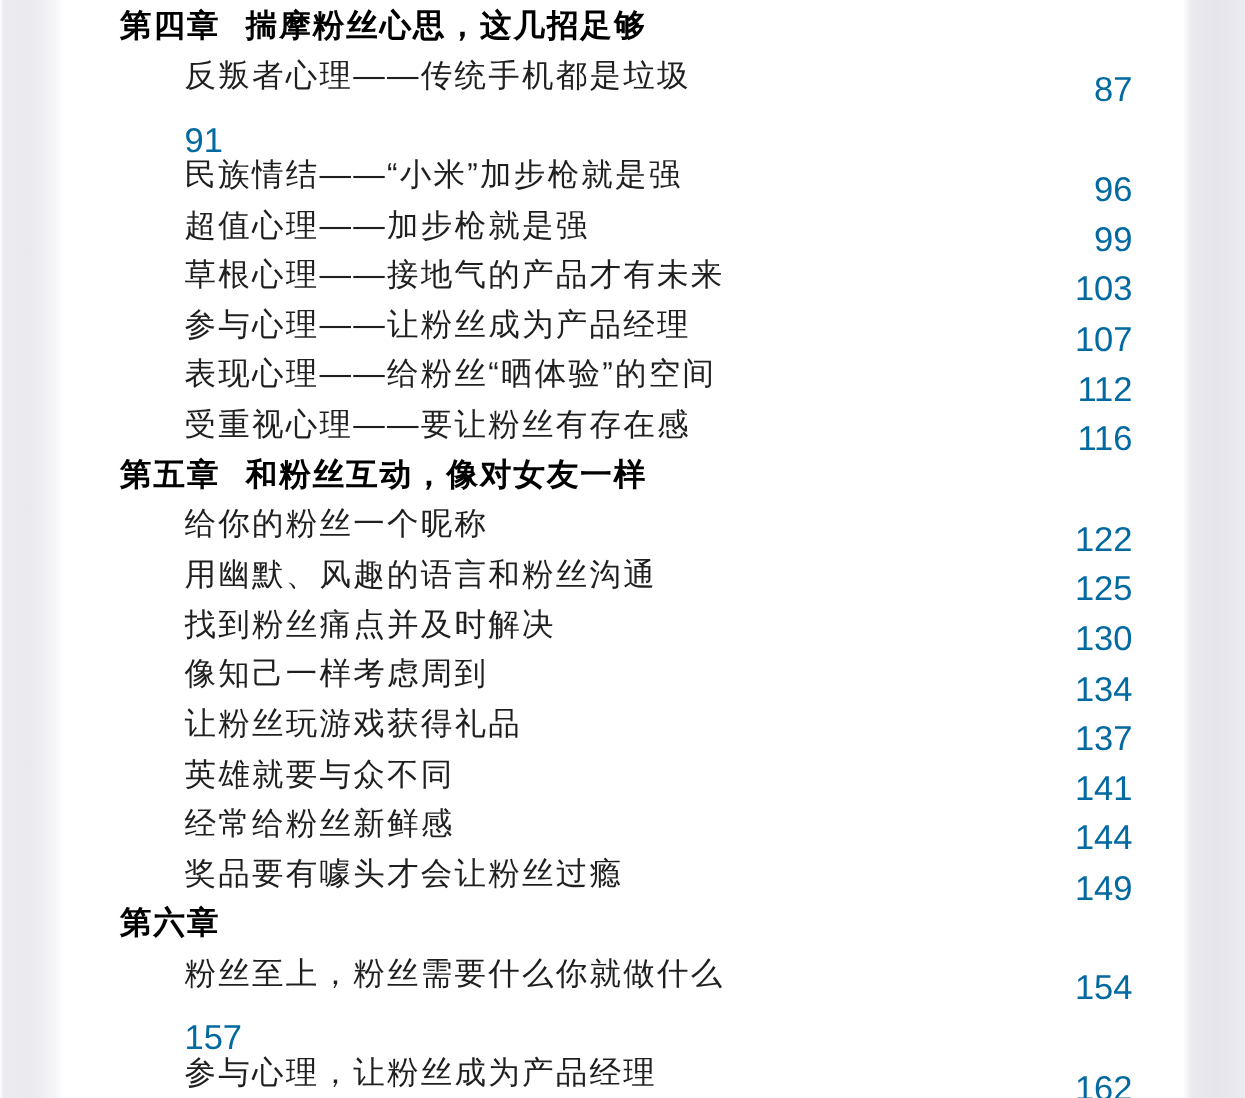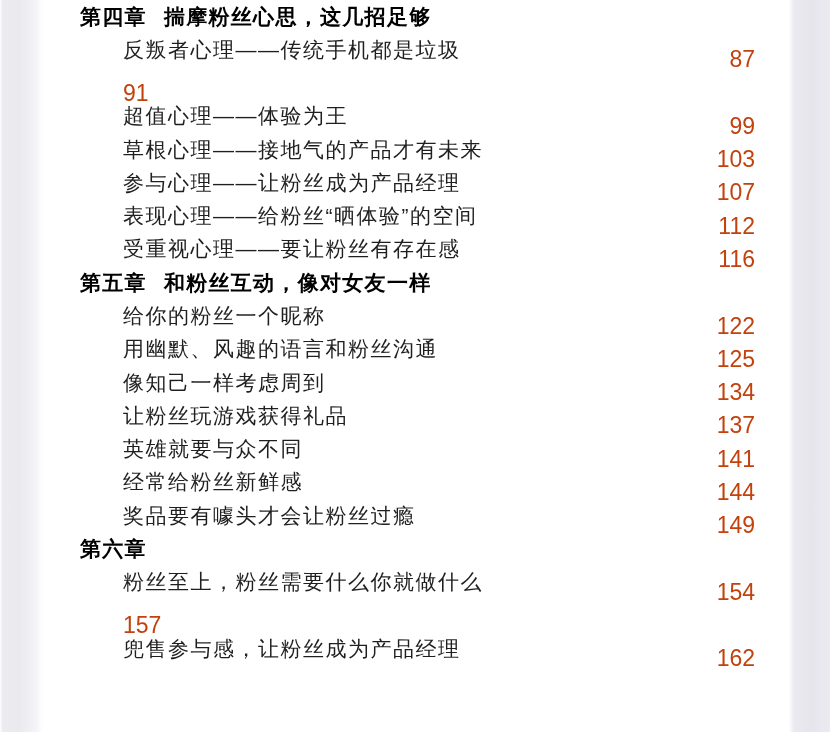--- a/index.html
+++ b/index.html
@@ -54,21 +54,21 @@
     letter-spacing:1.5px;
     color:var(--text-color);
   }
   .row.entry .entry-title{
     flex:1 1 auto;white-space:nowrap;overflow:hidden;
   }
   .row.entry .entry-page{
     flex:0 0 auto;
     letter-spacing:0;
     font-size:23px;
-    color:#c2410c;
+    color:#0369a1;
     text-align:right;
     margin-top:20px;
   }
 </style>
 </head>
 <body>
 
 <div class="page">
   <div class="toc">
       <div class="row heading">
@@ -76,21 +76,25 @@
         <span class="chapter-title">揣摩粉丝心思，这几招足够</span>
       </div>
       <div class="row entry">
         <span class="entry-title">反叛者心理——传统手机都是垃圾</span>
         <span class="entry-page">87</span>
       </div>
       <div class="row entry">
         <span class="entry-page">91</span>
       </div>
       <div class="row entry">
-        <span class="entry-title">超值心理——体验为王</span>
+        <span class="entry-title">民族情结——“小米”加步枪就是强</span>
+        <span class="entry-page">96</span>
+      </div>
+      <div class="row entry">
+        <span class="entry-title">超值心理——加步枪就是强</span>
         <span class="entry-page">99</span>
       </div>
       <div class="row entry">
         <span class="entry-title">草根心理——接地气的产品才有未来</span>
         <span class="entry-page">103</span>
       </div>
       <div class="row entry">
         <span class="entry-title">参与心理——让粉丝成为产品经理</span>
         <span class="entry-page">107</span>
       </div>
@@ -106,20 +110,24 @@
         <span class="chapter-num">第五章</span>
         <span class="chapter-title">和粉丝互动，像对女友一样</span>
       </div>
       <div class="row entry">
         <span class="entry-title">给你的粉丝一个昵称</span>
         <span class="entry-page">122</span>
       </div>
       <div class="row entry">
         <span class="entry-title">用幽默、风趣的语言和粉丝沟通</span>
         <span class="entry-page">125</span>
+      </div>
+      <div class="row entry">
+        <span class="entry-title">找到粉丝痛点并及时解决</span>
+        <span class="entry-page">130</span>
       </div>
       <div class="row entry">
         <span class="entry-title">像知己一样考虑周到</span>
         <span class="entry-page">134</span>
       </div>
       <div class="row entry">
         <span class="entry-title">让粉丝玩游戏获得礼品</span>
         <span class="entry-page">137</span>
       </div>
       <div class="row entry">
@@ -138,19 +146,19 @@
         <span class="chapter-num">第六章</span>
       </div>
       <div class="row entry">
         <span class="entry-title">粉丝至上，粉丝需要什么你就做什么</span>
         <span class="entry-page">154</span>
       </div>
       <div class="row entry">
         <span class="entry-page">157</span>
       </div>
       <div class="row entry">
-        <span class="entry-title">兜售参与感，让粉丝成为产品经理</span>
+        <span class="entry-title">参与心理，让粉丝成为产品经理</span>
         <span class="entry-page">162</span>
       </div>
     </div>
   <div class="edge left"></div>
   <div class="edge right"></div>
 </div>
 
 </body></html>

